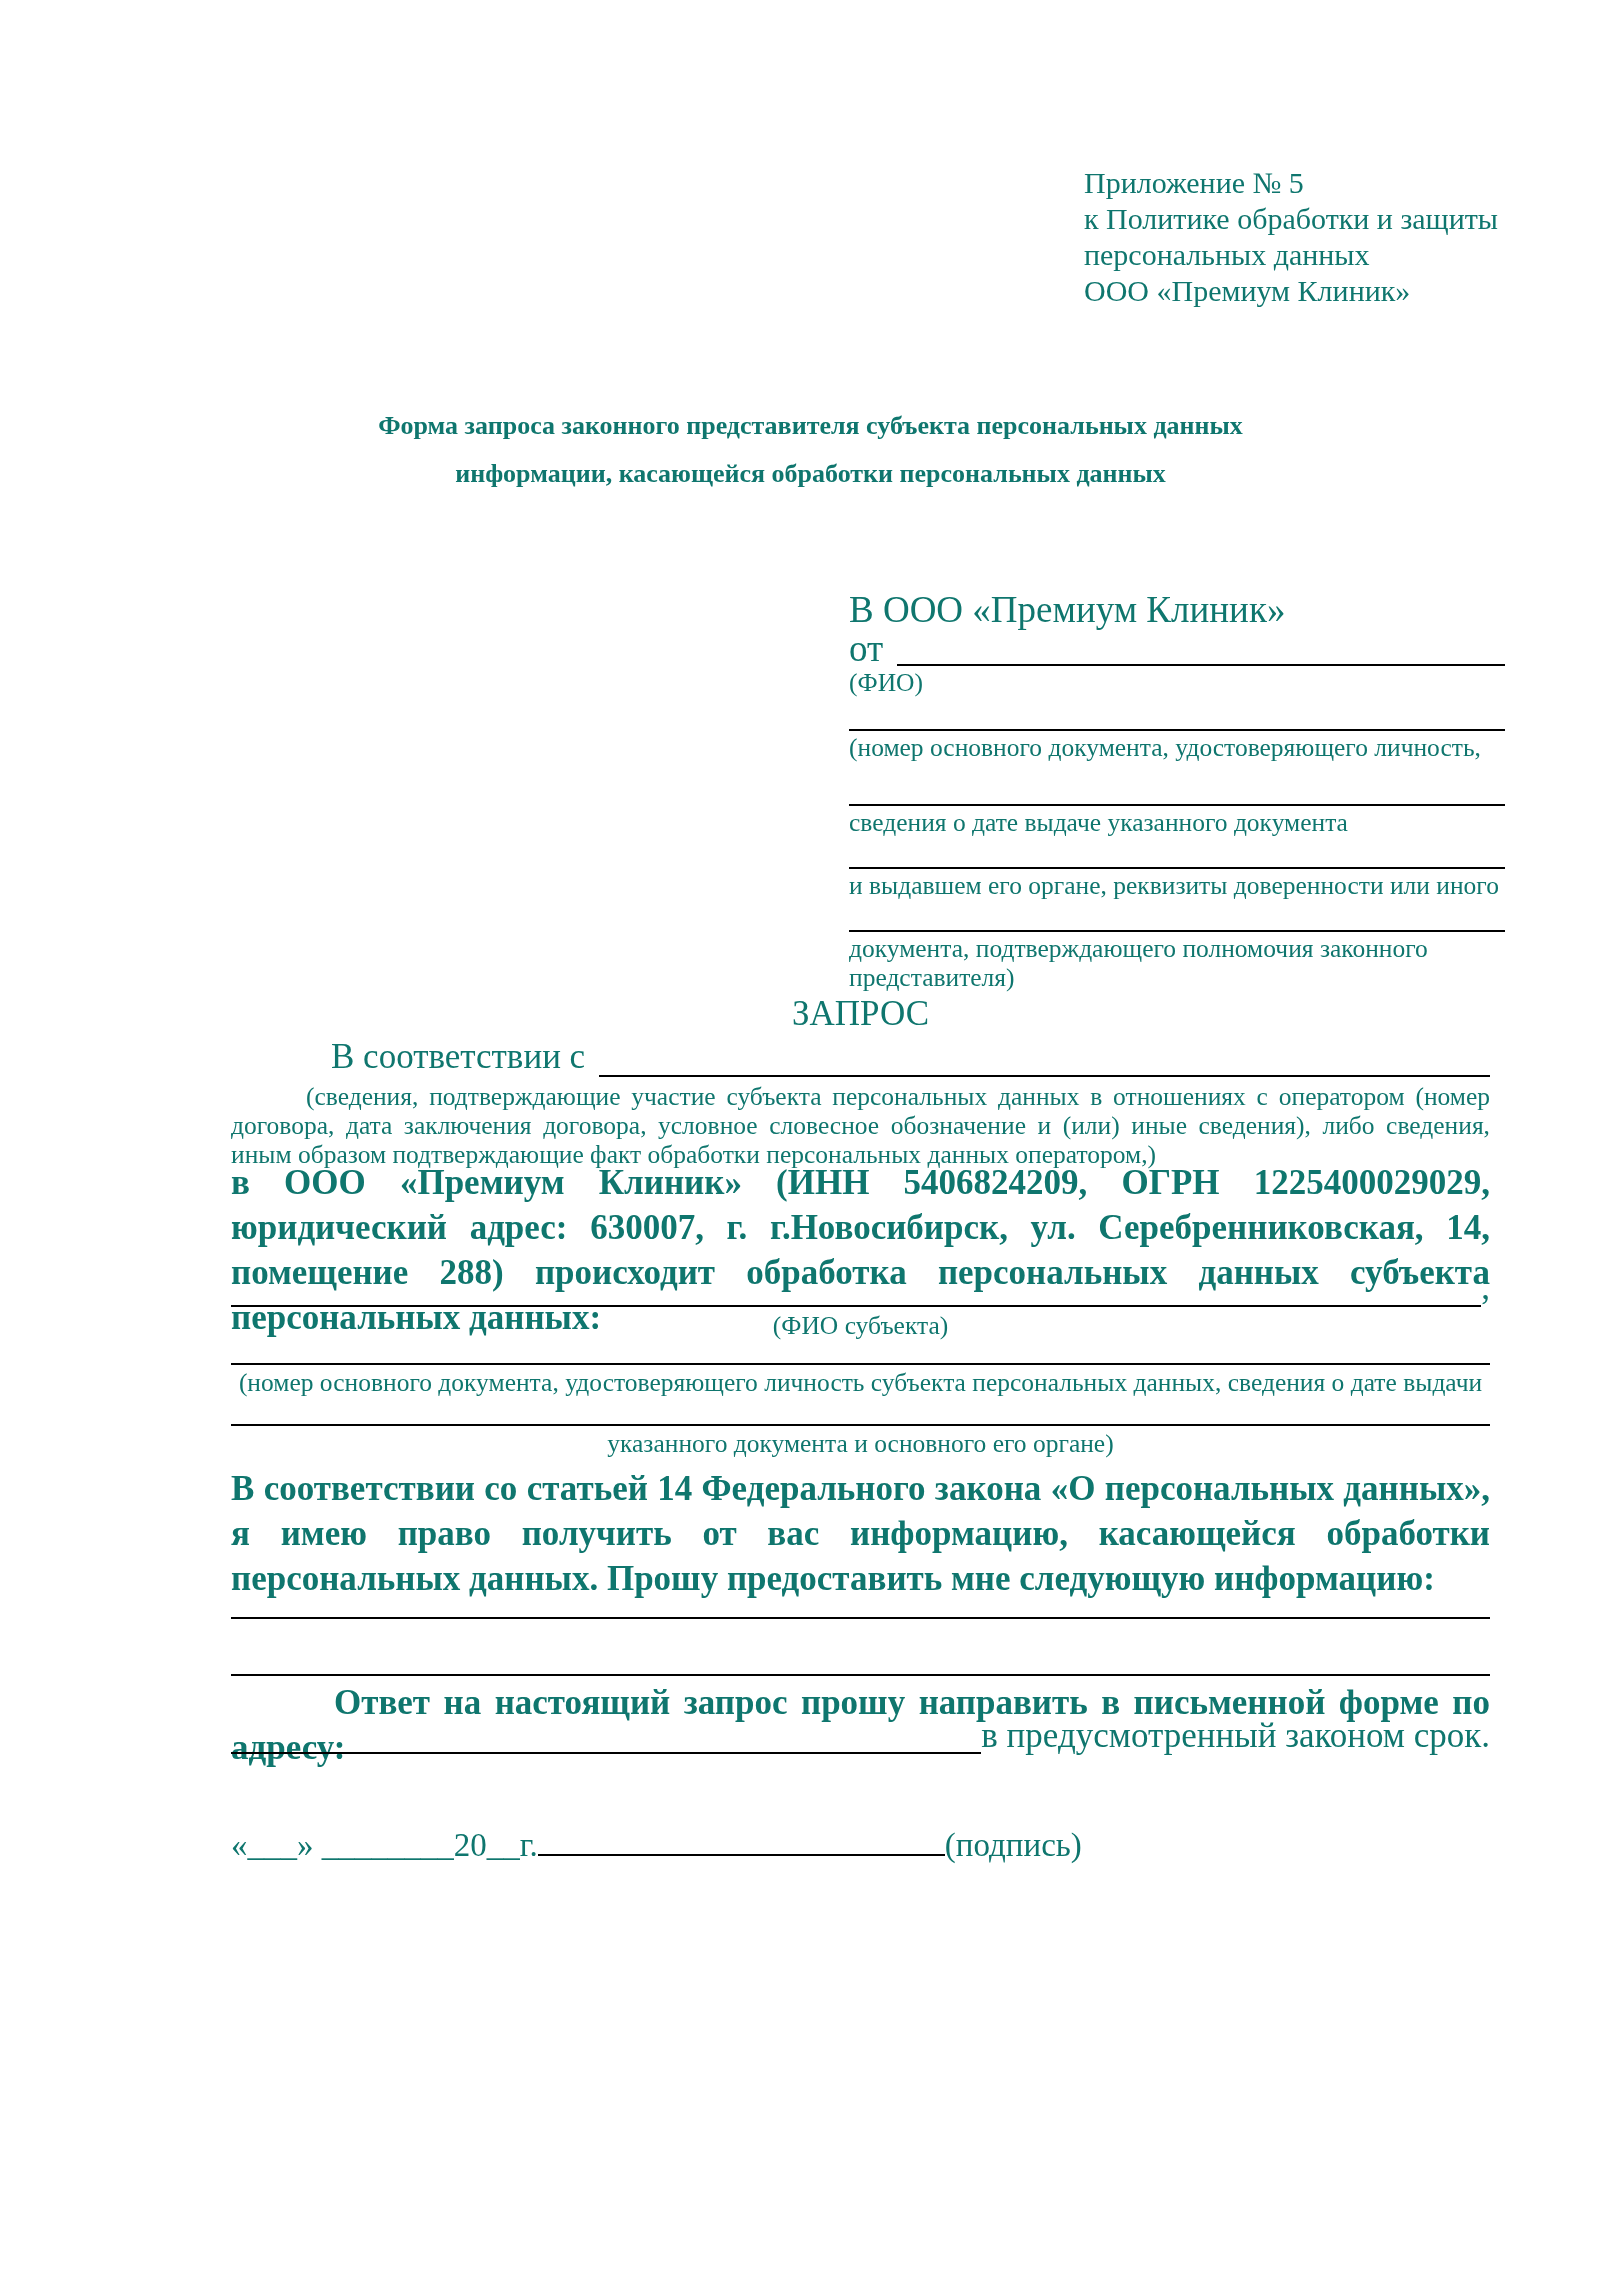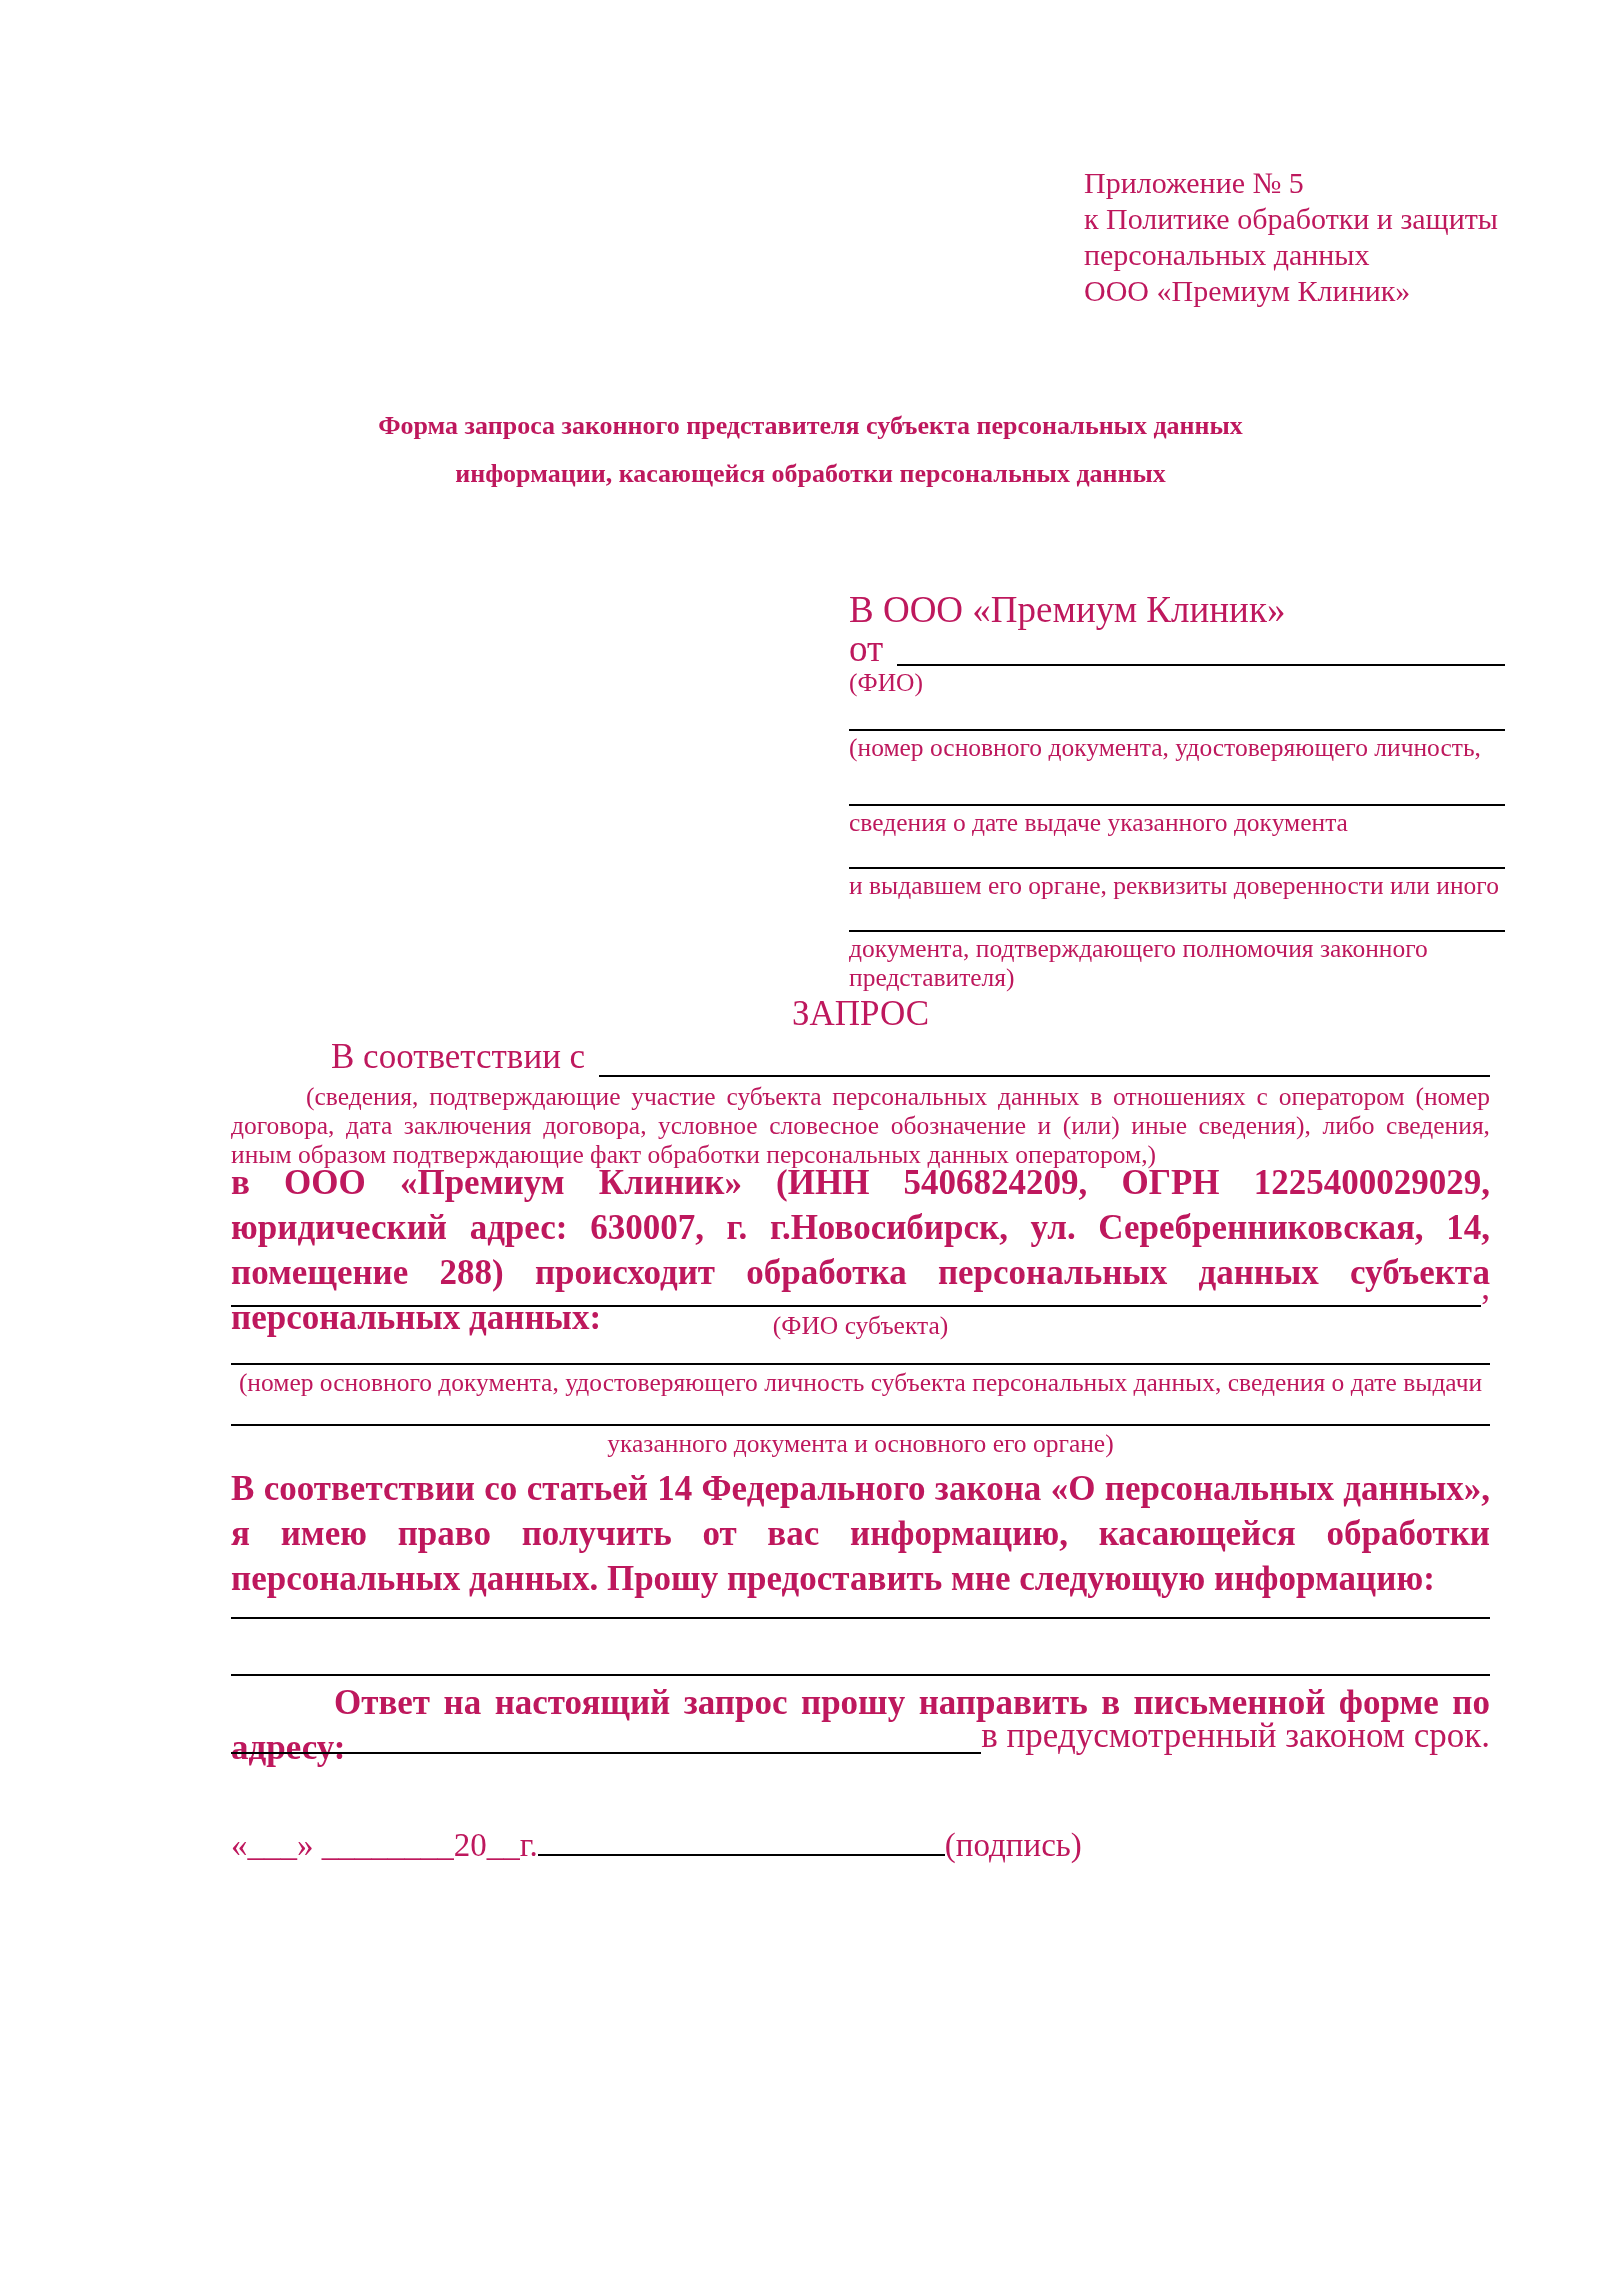--- a/index.html
+++ b/index.html
@@ -1,21 +1,21 @@
 <!DOCTYPE html>
 <html><head>
 <meta charset="utf-8">
 <style>
   * { margin:0; padding:0; box-sizing:border-box; }
   html,body { background:#ffffff; }
   .page {
     position:relative;
     width:1621px; height:2293px;
     background:#ffffff;
-    color:#be185d;
+    color:#0f766e;
     font-family:"Liberation Serif","DejaVu Serif",serif;
     overflow:hidden;
   }
   
   .appendix { position:absolute; left:1084px; top:165px; font-size:30px; line-height:36px; }
   
   .title { position:absolute; left:0; top:402px; width:1621px; text-align:center;
            font-weight:bold; font-size:26px; line-height:48px; }
   
   .addressee { position:absolute; left:849px; top:588px; width:656px; font-size:37px; }

